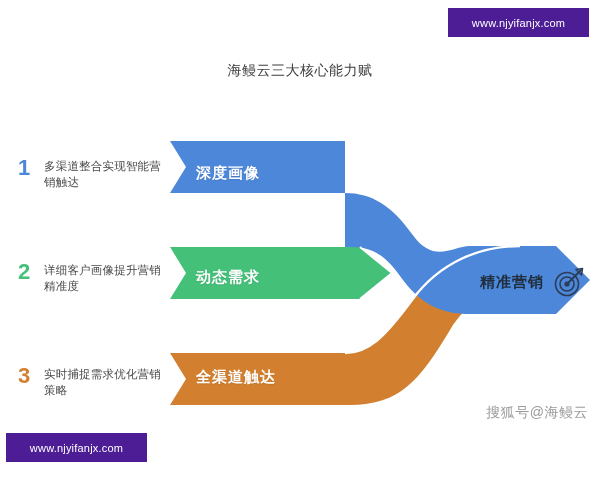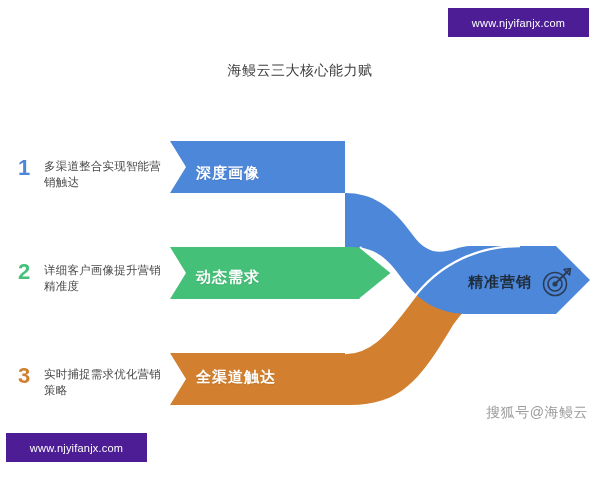--- a/index.html
+++ b/index.html
@@ -80,21 +80,21 @@
     text-shadow: 0 1px 1px rgba(0,0,0,0.10);
     white-space: nowrap;
   }
   #label-1 { left: 196px; top: 164px; }
   #label-2 { left: 196px; top: 268px; }
   #label-3 { left: 196px; top: 368px; text-align: right; }
 
   
   #outcome {
     position: absolute;
-    left: 468px;
+    left: 480px;
     top: 265px;
     display: flex;
     align-items: center;
     gap: 8px;
     white-space: nowrap;
   }
   #outcome-text {
     color: #1f2d3d;
     font-size: 15px;
     font-weight: 700;

